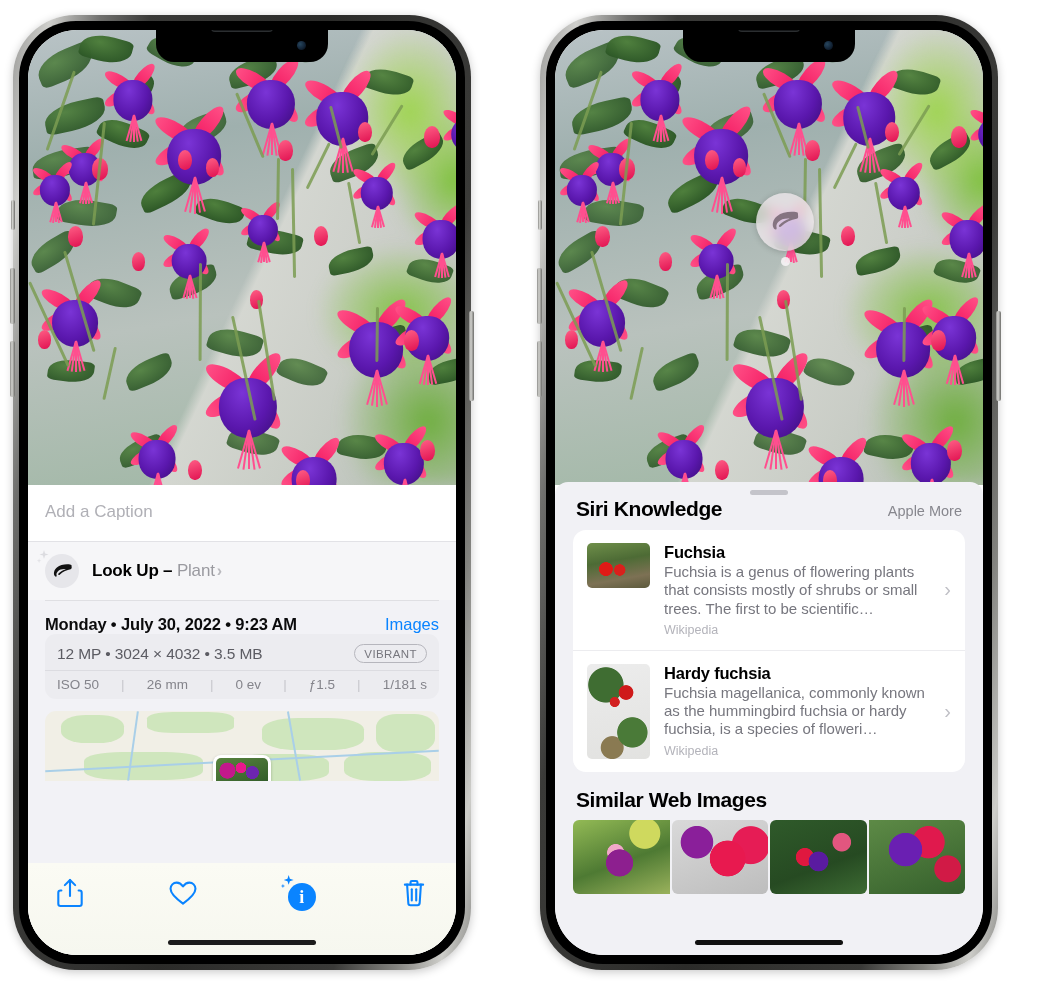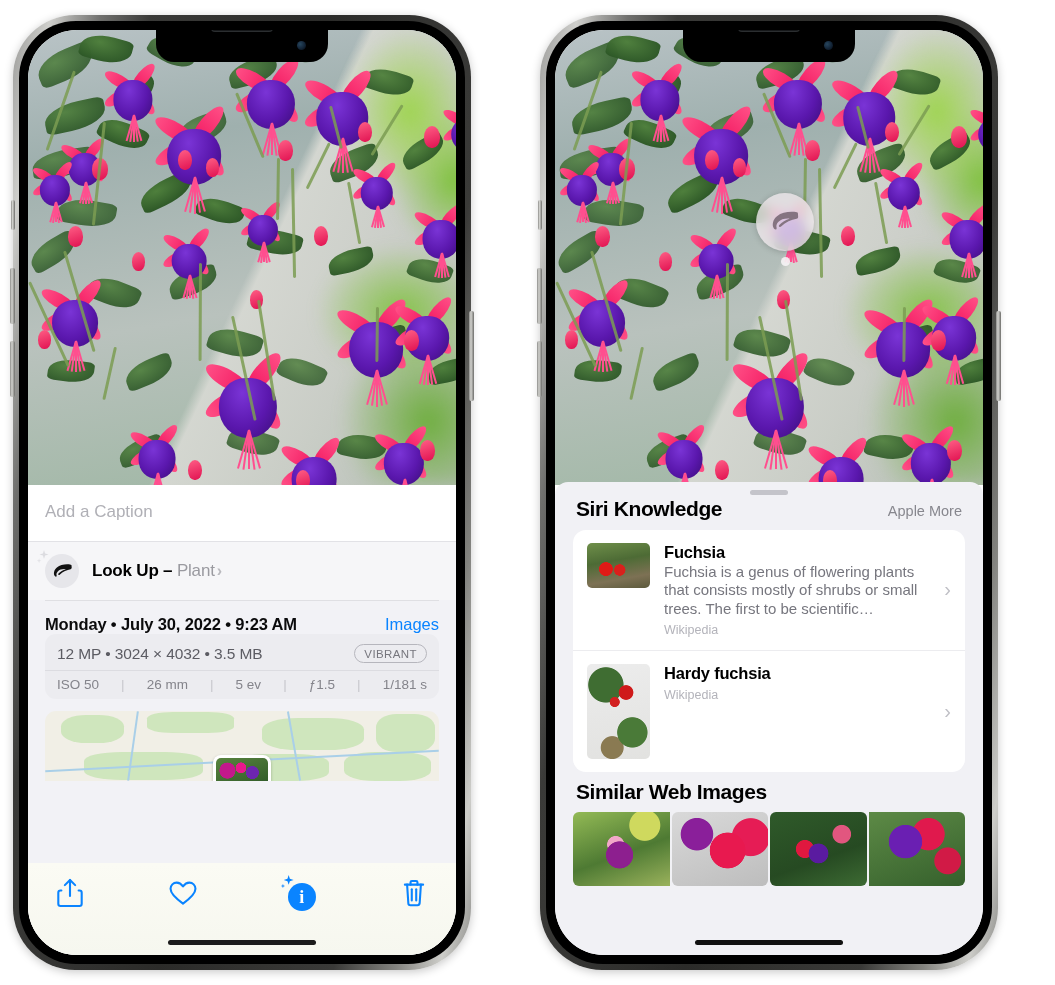--- a/index.html
+++ b/index.html
@@ -284,21 +284,21 @@
   .kn-row + .kn-row { border-top:1px solid #ececef; }
   .kn-thumb { flex:none; border-radius:5px; overflow:hidden; background:#ddd; position:relative; }
   .kn-thumb.a { width:63px; height:45px; }
   .kn-thumb.b { width:63px; height:95px; }
   .kn-body { flex:1; min-width:0; }
   .kn-title { font-size:16.5px; font-weight:700; color:#000; letter-spacing:-.2px; }
   .kn-desc { font-size:15px; color:#76767e; line-height:1.22; margin-top:1px; }
   .kn-src { font-size:12.5px; color:#b3b3ba; margin-top:5px; }
   .kn-chev { align-self:center; color:#c0c0c6; font-size:20px; flex:none; padding-left:2px; }
 
-  .web-head { padding: 8px 21px 8px 21px; }
+  .web-head { padding: 16px 21px 8px 21px; }
   .web-strip { display:flex; gap:2px; padding: 0 18px; }
   .web-tile { flex:1; height:74px; border-radius:6px; overflow:hidden; position:relative; background:#bbb; }
   .web-tile:first-child { border-radius:6px 0 0 6px; }
   .web-tile:last-child { border-radius:0 6px 6px 0; }
 </style>
 </head>
 <body>
 
 <div class="stage">
 
@@ -617,21 +617,21 @@
                 <div class="exif-l2row">
                   <div class="exif-l2">12 MP • 3024 × 4032 • 3.5 MB</div>
                   <div class="vibrant">VIBRANT</div>
                 </div>
               </div>
               <div class="exif-foot">
                 <span>ISO 50</span>
                 <span class="exif-sep">|</span>
                 <span>26 mm</span>
                 <span class="exif-sep">|</span>
-                <span>5 ev</span>
+                <span>0 ev</span>
                 <span class="exif-sep">|</span>
                 <span>ƒ1.5</span>
                 <span class="exif-sep">|</span>
                 <span>1/181 s</span>
               </div>
             </div>
 
             <div class="map-strip">
               <div class="patch" style="left:4%;top:6%;width:16%;height:40%;border-radius:40%"></div>
               <div class="patch" style="left:26%;top:2%;width:22%;height:30%;border-radius:30%"></div>
@@ -1001,20 +1001,21 @@
             <div class="kn-row">
               <div class="kn-thumb b" style="background:
                      radial-gradient(circle at 62% 30%, #cf1a1a 0 9%, rgba(0,0,0,0) 10%),
                      radial-gradient(circle at 44% 40%, #d22020 0 7%, rgba(0,0,0,0) 8%),
                      radial-gradient(circle at 30% 22%, #3f6d32 0 20%, rgba(0,0,0,0) 21%),
                      radial-gradient(circle at 72% 72%, #4a7a38 0 18%, rgba(0,0,0,0) 19%),
                      radial-gradient(circle at 40% 88%, #8a7a52 0 12%, rgba(0,0,0,0) 13%),
                      linear-gradient(170deg,#ececec,#e2e2e0);"></div>
               <div class="kn-body">
                 <div class="kn-title">Hardy fuchsia</div>
+                <div class="kn-desc">Fuchsia magellanica, commonly known as the hummingbird fuchsia or hardy fuchsia, is a species of floweri…</div>
                 <div class="kn-src">Wikipedia</div>
               </div>
               <div class="kn-chev">›</div>
             </div>
           </div>
 
           <div class="web-head">
             <div class="sec-title">Similar Web Images</div>
           </div>
 

